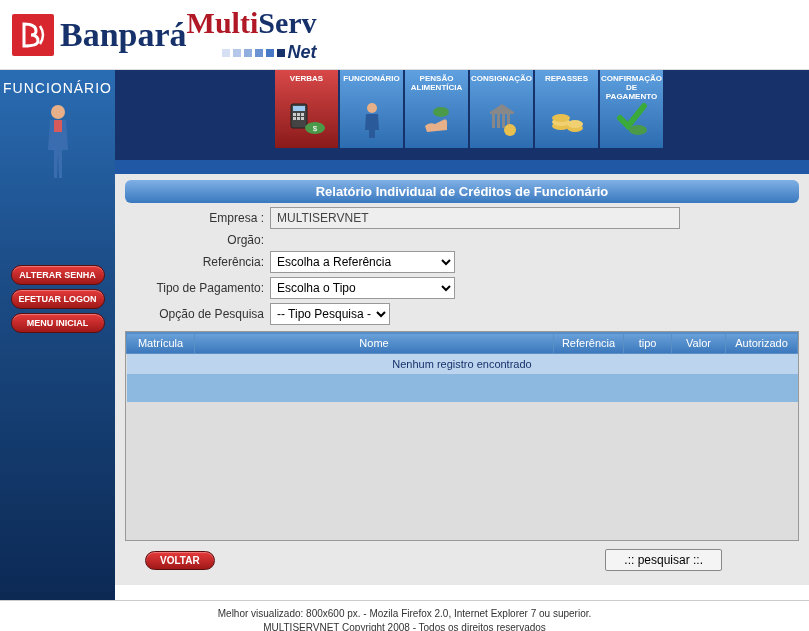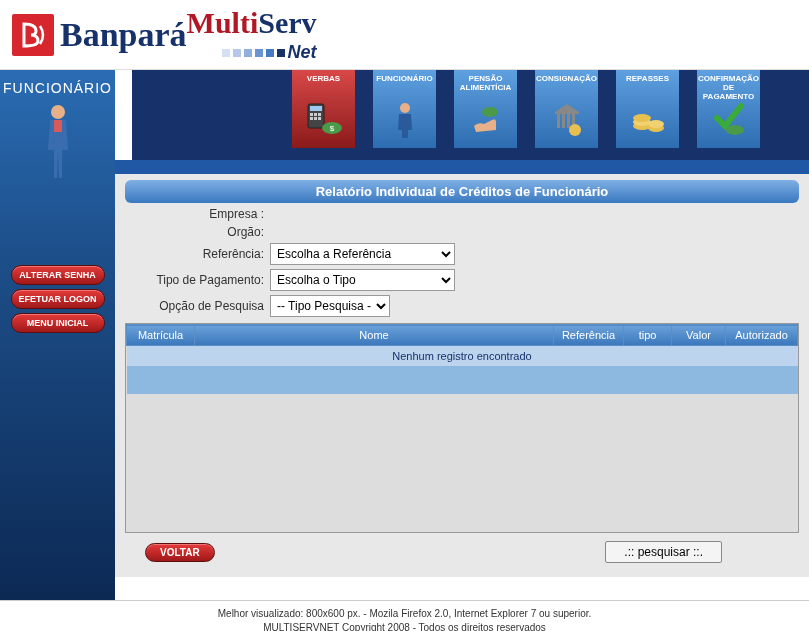--- a/index.html
+++ b/index.html
@@ -20,21 +20,21 @@
 .sq1 { background: #d5e0f3; } .sq2 { background: #b5c8ea; } .sq3 { background: #90aede; }
 .sq4 { background: #6b93d3; } .sq5 { background: #4779c7; } .sq6 { background: #17326b; }
 
 .main-wrap { display: flex; }
 .sidebar { width: 115px; background: linear-gradient(180deg, #2a6cb3 0%, #1d4f8a 35%, #0c2954 100%); min-height: 530px; text-align: center; padding-top: 10px; }
 .sidebar-title { color: #fff; font-size: 14px; font-weight: normal; letter-spacing: 1px; margin-bottom: 6px; }
 .person-icon { margin: 0 auto 80px; }
 .side-btn { display: block; margin: 4px auto; width: 94px; height: 20px; background: linear-gradient(180deg, #e63a3a, #a01818); color: #fff; font-size: 9px; font-weight: bold; border: 1px solid #5a0e0e; border-radius: 10px; line-height: 18px; cursor: pointer; text-align: center; box-shadow: inset 0 1px 0 rgba(255,255,255,0.3); }
 
 .content { flex: 1; }
-.topnav { background: #17326b; height: 90px; display: flex; padding-left: 160px; gap: 18px; margin-left: 17px; }
+.topnav { background: #17326b; height: 90px; display: flex; padding-left: 160px; gap: 2px; }
 .nav-item { width: 63px; height: 78px; background: linear-gradient(180deg, #5fa0e0 0%, #2c6cb0 100%); color: #fff; font-size: 8px; text-align: center; padding-top: 4px; cursor: pointer; position: relative; }
 .nav-item.active { background: linear-gradient(180deg, #d84848 0%, #8a1a1a 100%); }
 .nav-label { display: block; font-weight: bold; line-height: 9px; height: 18px; }
 .nav-icon { width: 40px; height: 40px; margin: 6px auto 0; display: flex; align-items: center; justify-content: center; }
 
 .blue-bar { background: #2158a5; height: 14px; }
 
 .form-area { background: #e8e8e8; padding: 6px 10px 10px; }
 .section-title { background: linear-gradient(180deg, #7fb0e5, #3978bf); color: #fff; font-weight: bold; text-align: center; padding: 4px; font-size: 13px; border-radius: 6px; }
 .form-row { display: flex; align-items: center; margin-top: 4px; }
@@ -174,20 +174,21 @@
         </div>
       </div>
     </div>
     <div class="blue-bar"></div>
 
     <div class="form-area">
       <div class="section-title">Relatório Individual de Créditos de Funcionário</div>
 
       <div class="form-row">
         <div class="form-label">Empresa :</div>
+        <input class="text-input" type="text" readonly="" value="MULTISERVNET" style="">
       </div>
       <div class="form-row">
         <div class="form-label">Orgão:</div>
       </div>
       <div class="form-row">
         <div class="form-label">Referência:</div>
         <select class="select-med"><option>Escolha a Referência</option></select>
       </div>
       <div class="form-row">
         <div class="form-label">Tipo de Pagamento:</div>

